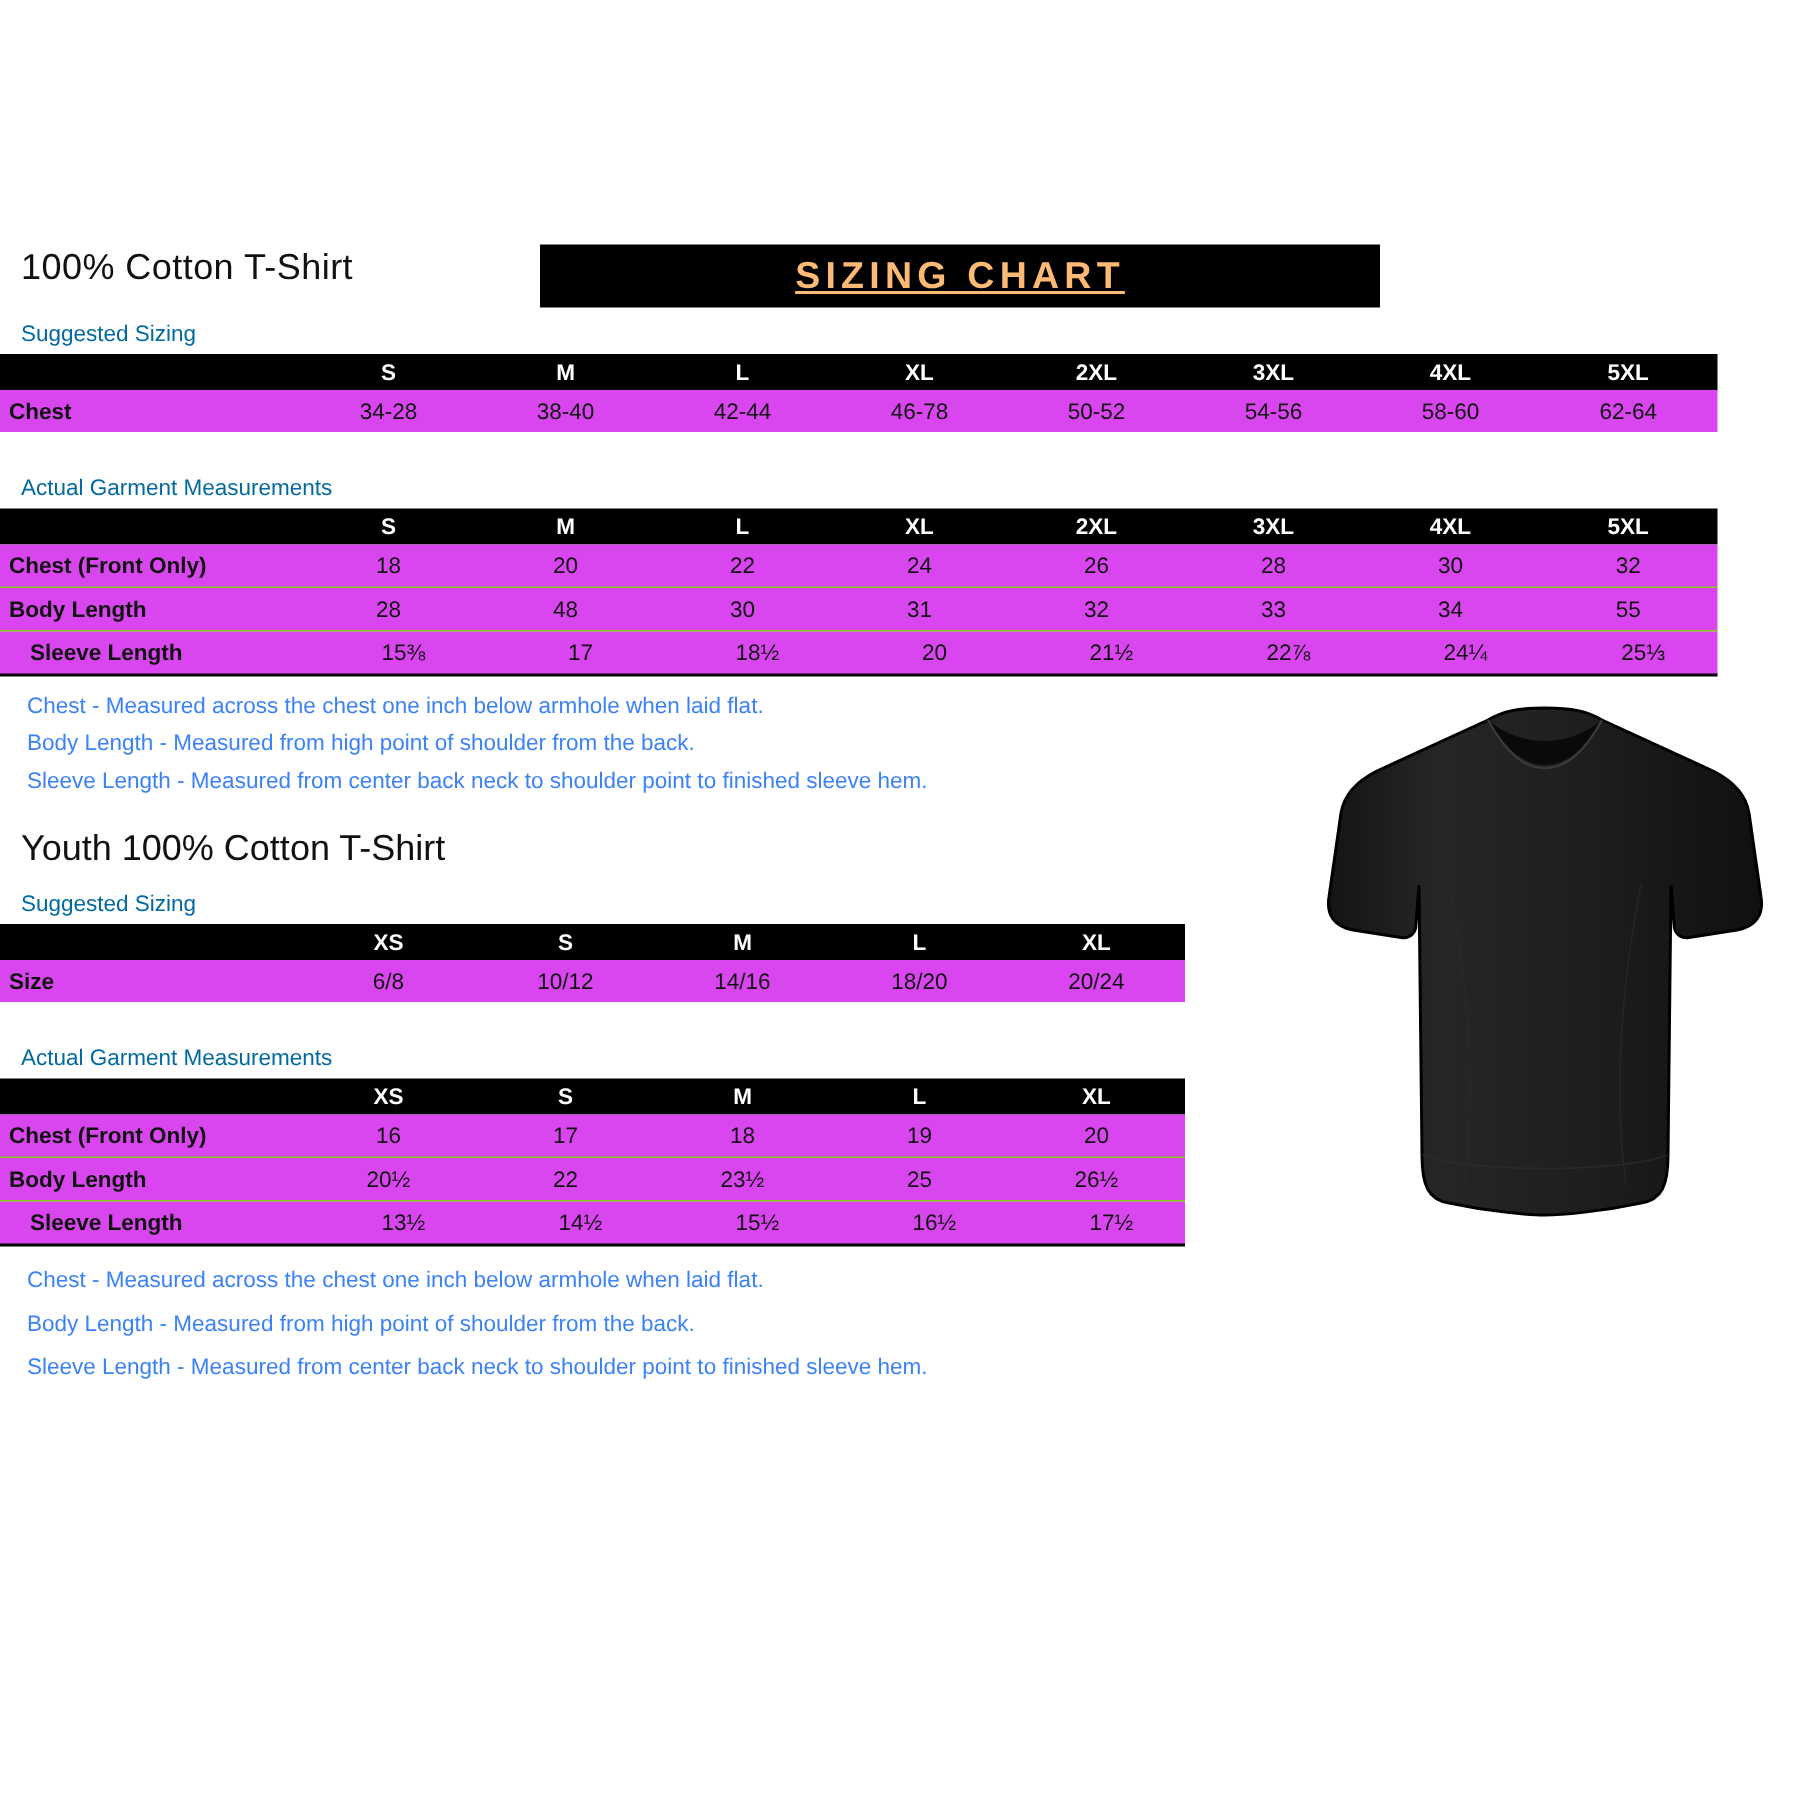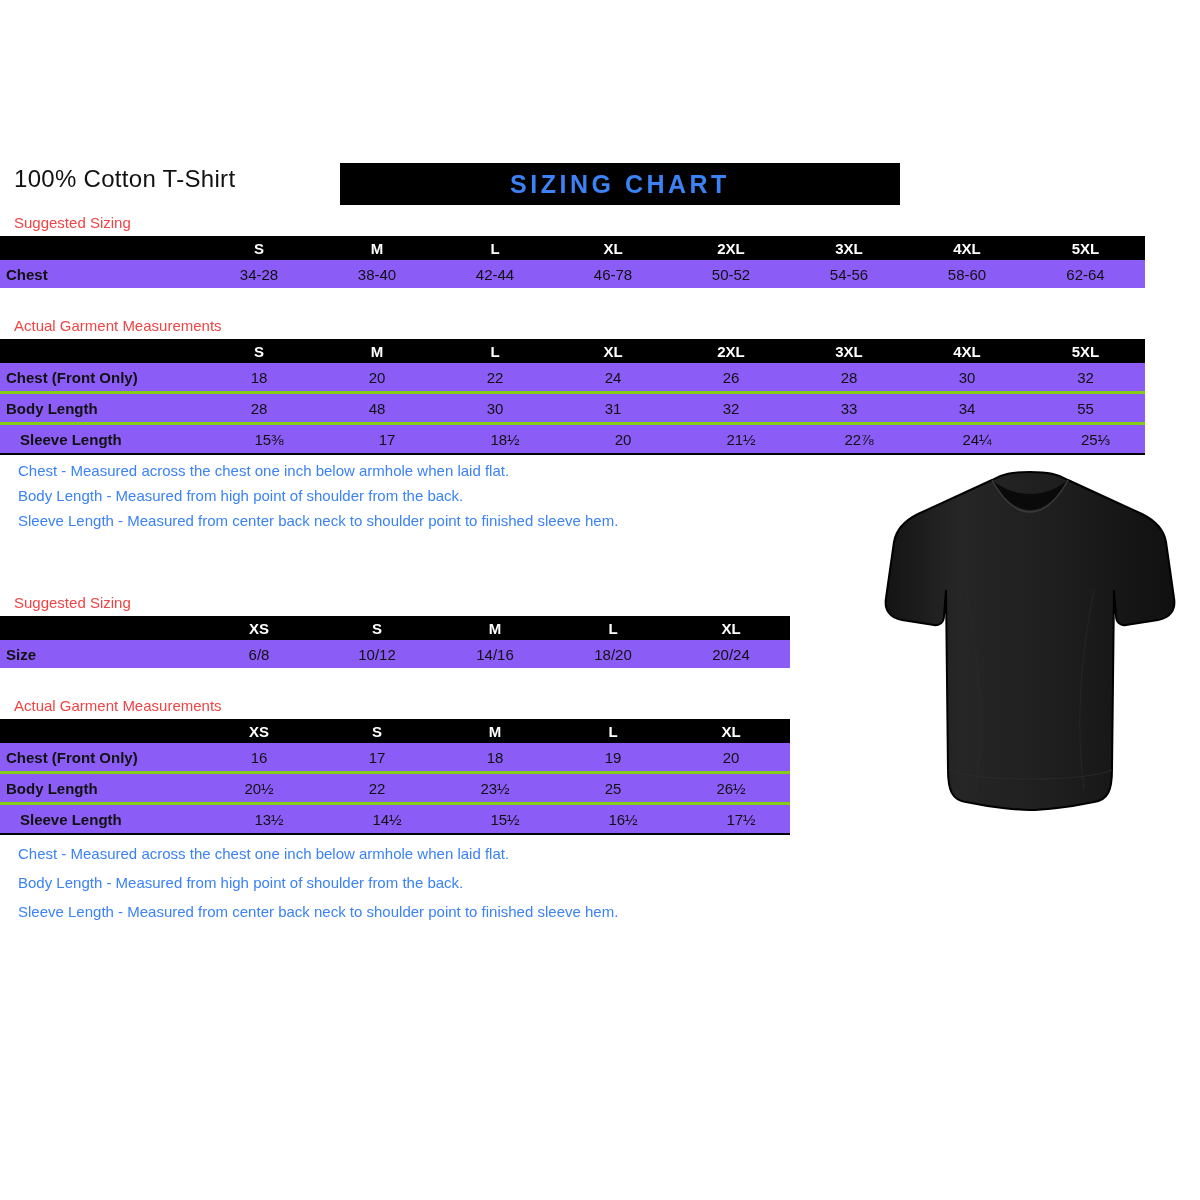--- a/index.html
+++ b/index.html
@@ -30,40 +30,41 @@
     top: 165px;
     font-size: 24px;
     font-weight: 400;
     letter-spacing: 0.3px;
     color: #111;
     white-space: nowrap;
   }
 
   .sizing-banner {
     position: absolute;
-    left: 340px;
+    left: 360px;
     top: 163px;
     width: 560px;
     height: 42px;
     background: #000;
-    color: #3b82f6;
+    color: #fdba74;
     display: flex;
     align-items: center;
     justify-content: center;
+    text-decoration: underline;
   }
   .sizing-banner span {
     font-size: 25px;
     font-weight: bold;
     letter-spacing: 3.5px;
   }
 
   .label-sub {
     position: absolute;
     font-size: 15px;
-    color: #ef4444;
+    color: #0369a1;
     white-space: nowrap;
   }
 
   
   table.size-table {
     position: absolute;
     border-collapse: collapse;
     table-layout: fixed;
   }
   table.size-table th {
@@ -80,29 +81,29 @@
     text-align: left;
     padding-left: 6px;
   }
   table.size-table td {
     font-size: 15px;
     height: 28px;
     padding: 0;
     text-align: center;
     vertical-align: middle;
     color: #111;
-    background: #8b5cf6;
+    background: #d946ef;
   }
   table.size-table td.rowhead {
     text-align: left;
     padding-left: 6px;
     font-weight: bold;
   }
   table.size-table tr.ruled td {
-    border-bottom: 3px solid #84cc16;
+    border-bottom: 1px solid #84cc16;
   }
   table.size-table tr.lastruled td {
     border-bottom: 2px solid #000;
     padding-left: 20px;
   }
 
   .note {
     position: absolute;
     font-size: 15px;
     color: #3b82f6;
@@ -242,20 +243,21 @@
         <td>24¼</td>
         <td>25⅓</td>
       </tr>
     </tbody>
   </table>
 
   <div class="note" style="left:18px; top:462px;">Chest - Measured across the chest one inch below armhole when laid flat.</div>
   <div class="note" style="left:18px; top:487px;">Body Length - Measured from high point of shoulder from the back.</div>
   <div class="note" style="left:18px; top:512px;">Sleeve Length - Measured from center back neck to shoulder point to finished sleeve hem.</div>
 
+  <div class="youth-title">Youth 100% Cotton T-Shirt</div>
 
   <div class="label-sub" style="left:14px; top:594px;">Suggested Sizing</div>
 
   <table class="size-table" style="left:0px; top:616px; width:790px;">
     <colgroup>
       <col style="width:200px">
       <col style="width:118px">
         <col style="width:118px">
         <col style="width:118px">
         <col style="width:118px">

